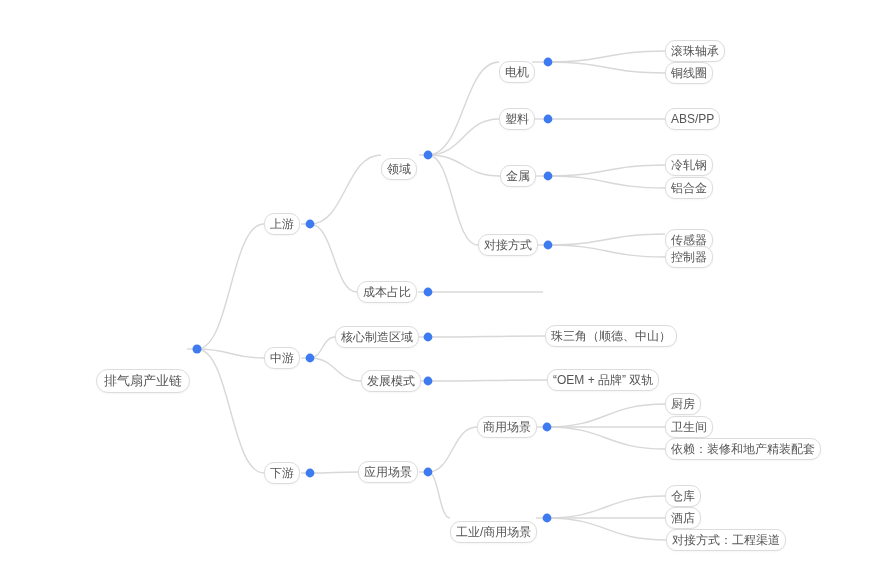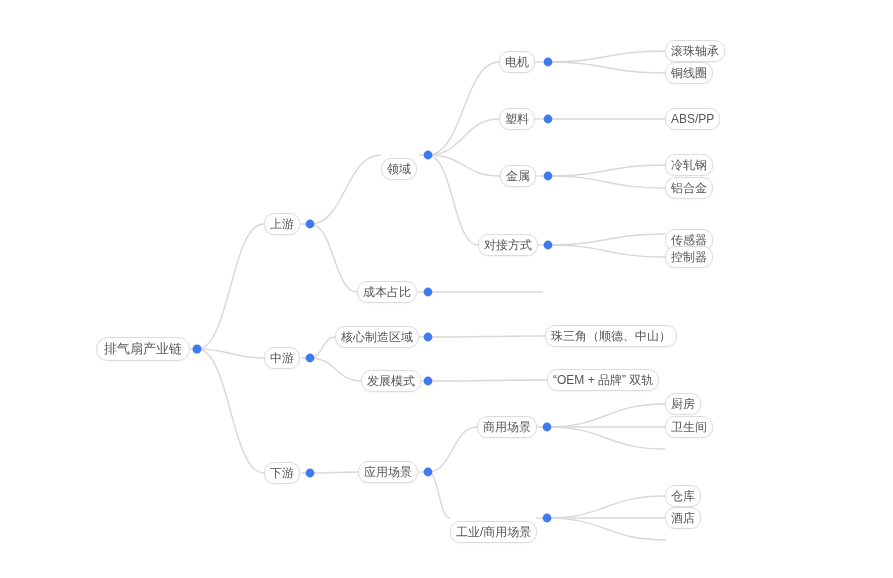--- a/index.html
+++ b/index.html
@@ -17,21 +17,21 @@
   .edge{stroke:var(--edge);stroke-width:1.4;fill:none;}
   .dot{fill:var(--accent);}
   .node{
     position:absolute;transform:translateY(-50%);
     white-space:nowrap;background:#fff;
     border:1px solid var(--node-border);border-radius:10px;
     padding:2px 5px;font-size:12px;line-height:16px;color:var(--node-text);
     box-shadow:0 1px 2px rgba(0,0,0,0.04);
     cursor:default;
   }
-  .node--root{font-size:13px;padding:3px 7px;border-radius:12px;}
+  .node--root{font-size:13px;padding:3px 7px;border-radius:12px;margin-top:32px;}
 </style>
 </head>
 <body>
 
 <div class="canvas">
 
   <svg class="edges-svg" width="893" height="578" viewBox="0 0 893 578">
     <g>
 
       <path class="edge" d="M197 349C230.5 349 230.5 224 264 224"></path>
@@ -113,21 +113,21 @@
     </g>
   </svg>
 
   <div class="node node--root" style="left:96px;top:349px">排气扇产业链</div>
 
   <div class="node" style="left:264px;top:224px">上游</div>
   <div class="node" style="left:264px;top:358px">中游</div>
   <div class="node" style="left:264px;top:473px">下游</div>
 
   <div class="node" style="left:381px;top:169px">领域</div>
-  <div class="node" style="left:499px;top:62px">电机</div>
+  <div class="node" style="left:499px;top:72px">电机</div>
   <div class="node" style="left:665px;top:51px">滚珠轴承</div>
   <div class="node" style="left:665px;top:73px">铜线圈</div>
   <div class="node" style="left:499px;top:119px">塑料</div>
   <div class="node" style="left:665px;top:119px">ABS/PP</div>
   <div class="node" style="left:500px;top:176px">金属</div>
   <div class="node" style="left:665px;top:165px">冷轧钢</div>
   <div class="node" style="left:665px;top:188px">铝合金</div>
   <div class="node" style="left:478px;top:245px">对接方式</div>
   <div class="node" style="left:665px;top:240px">传感器</div>
   <div class="node" style="left:665px;top:257px">控制器</div>
@@ -135,17 +135,19 @@
 
   <div class="node" style="left:335px;top:337px">核心制造区域</div>
   <div class="node" style="left:545px;top:336px">珠三角（顺德、中山）</div>
   <div class="node" style="left:361px;top:381px">发展模式</div>
   <div class="node" style="left:547px;top:380px">“OEM + 品牌” 双轨</div>
 
   <div class="node" style="left:358px;top:472px">应用场景</div>
   <div class="node" style="left:477px;top:427px">商用场景</div>
   <div class="node" style="left:665px;top:404px">厨房</div>
   <div class="node" style="left:665px;top:427px">卫生间</div>
+  <div class="node" style="left:665px;top:449px">依赖：装修和地产精装配套</div>
   <div class="node" style="left:450px;top:532px">工业/商用场景</div>
   <div class="node" style="left:665px;top:496px">仓库</div>
   <div class="node" style="left:665px;top:518px">酒店</div>
+  <div class="node" style="left:666px;top:540px">对接方式：工程渠道</div>
 
 </div>
 
 </body></html>

